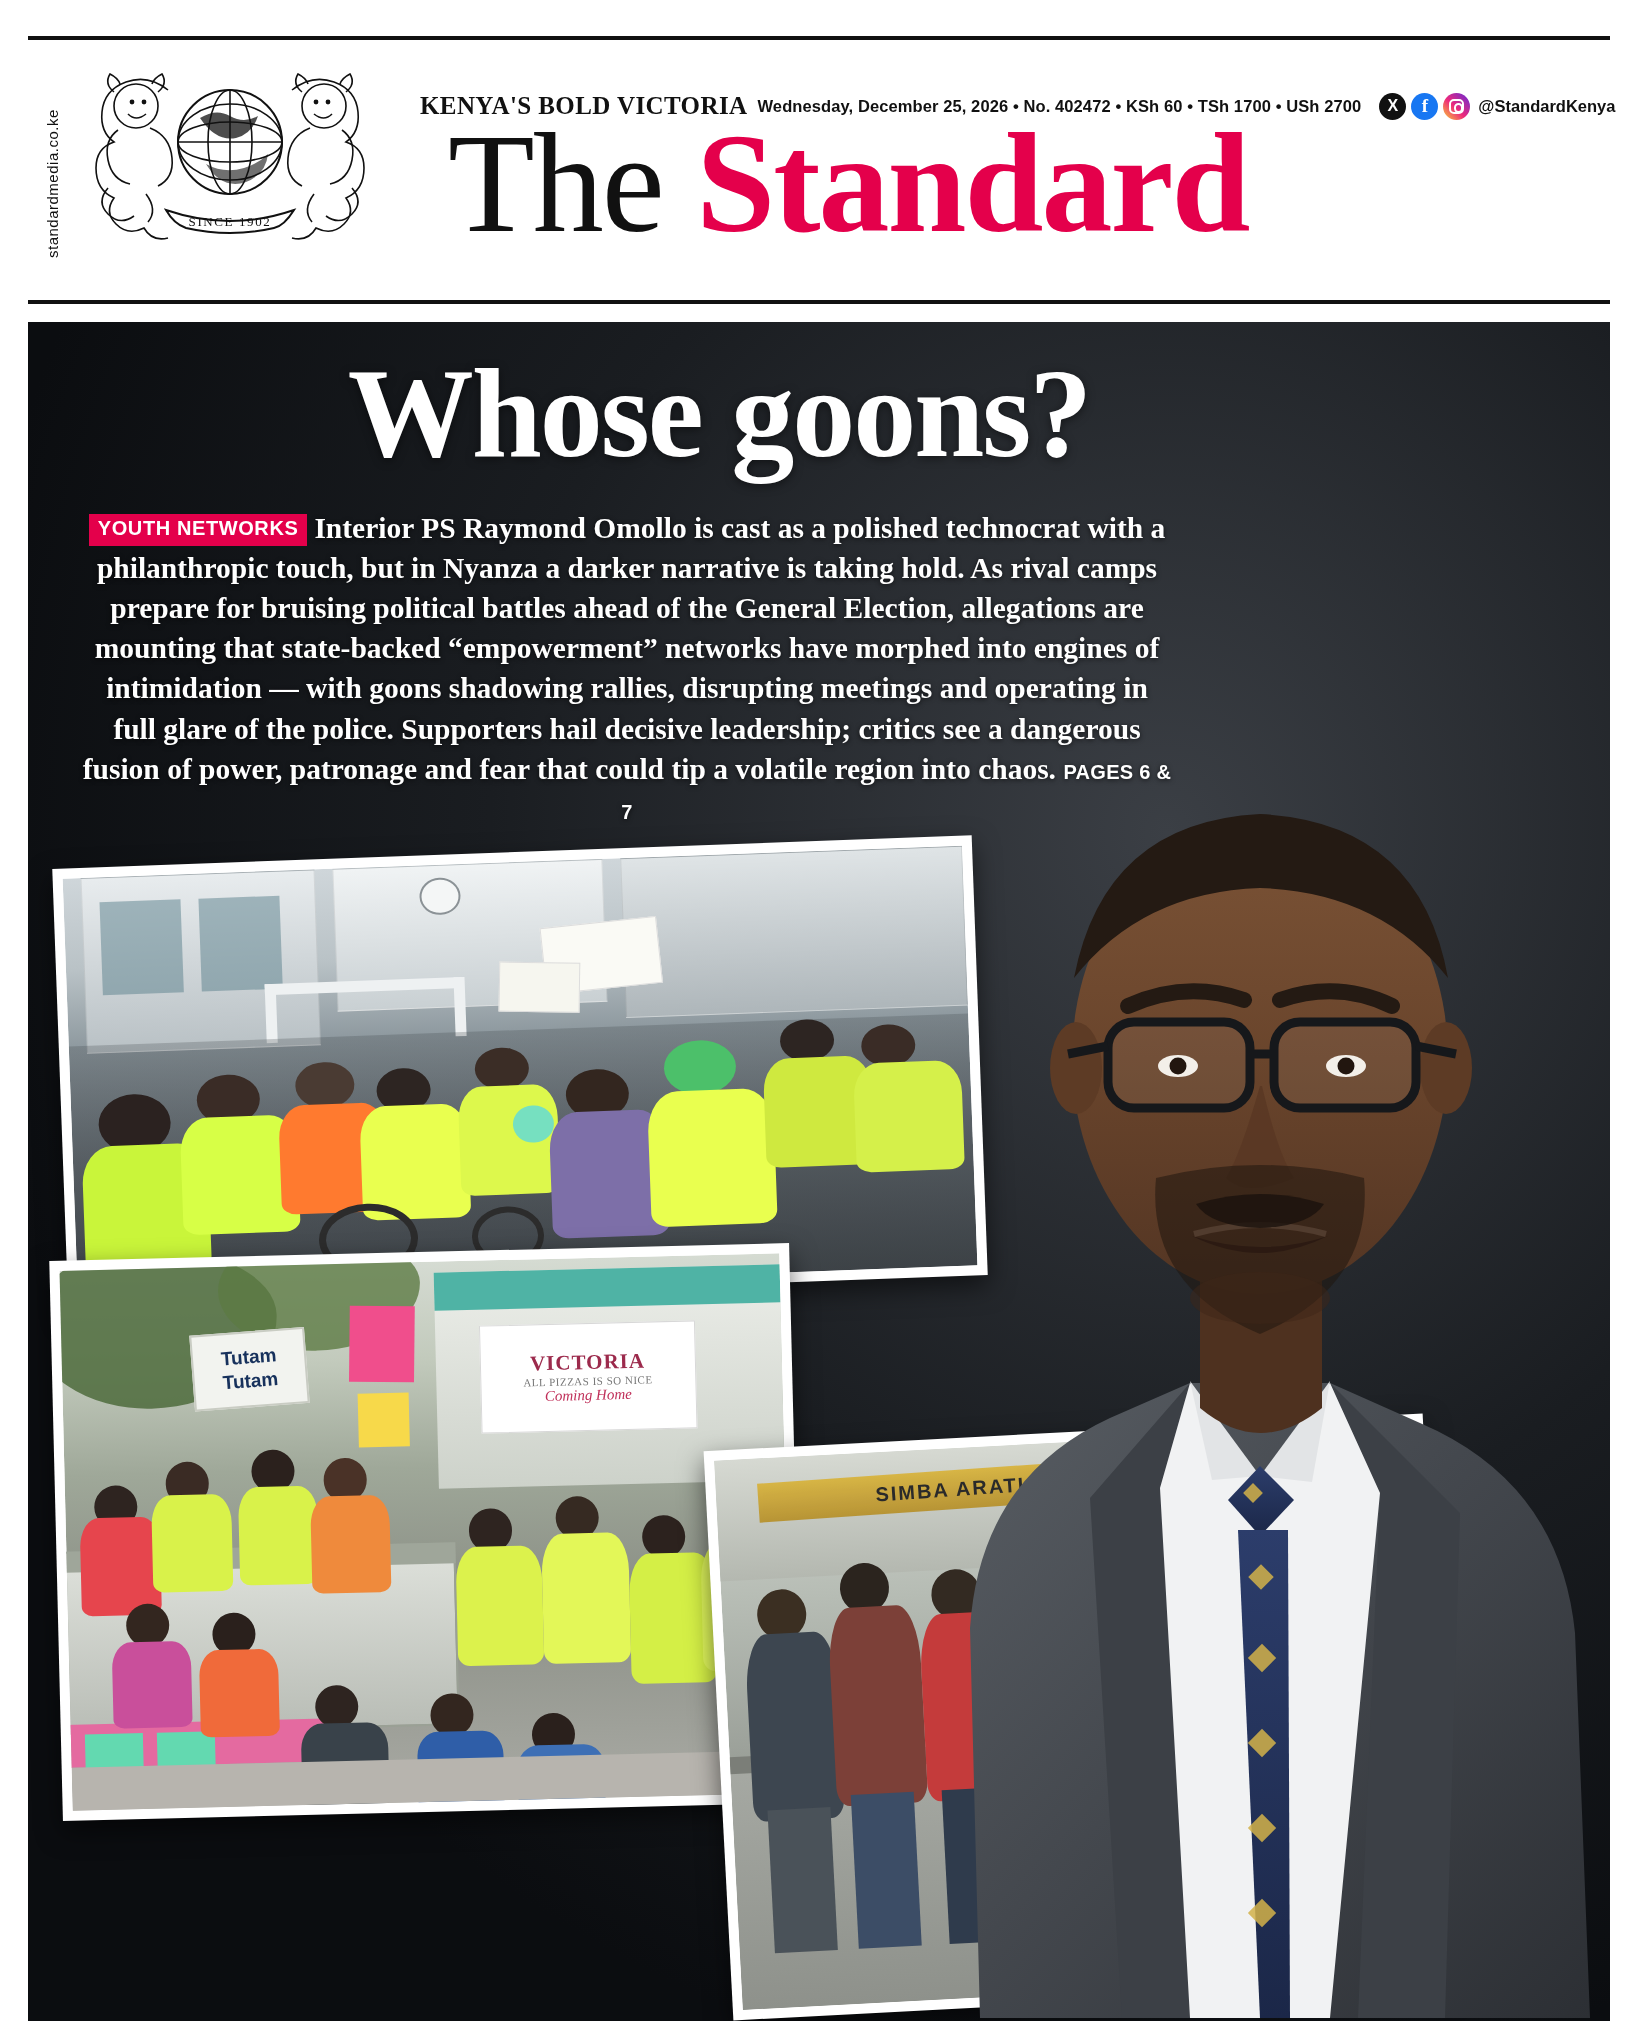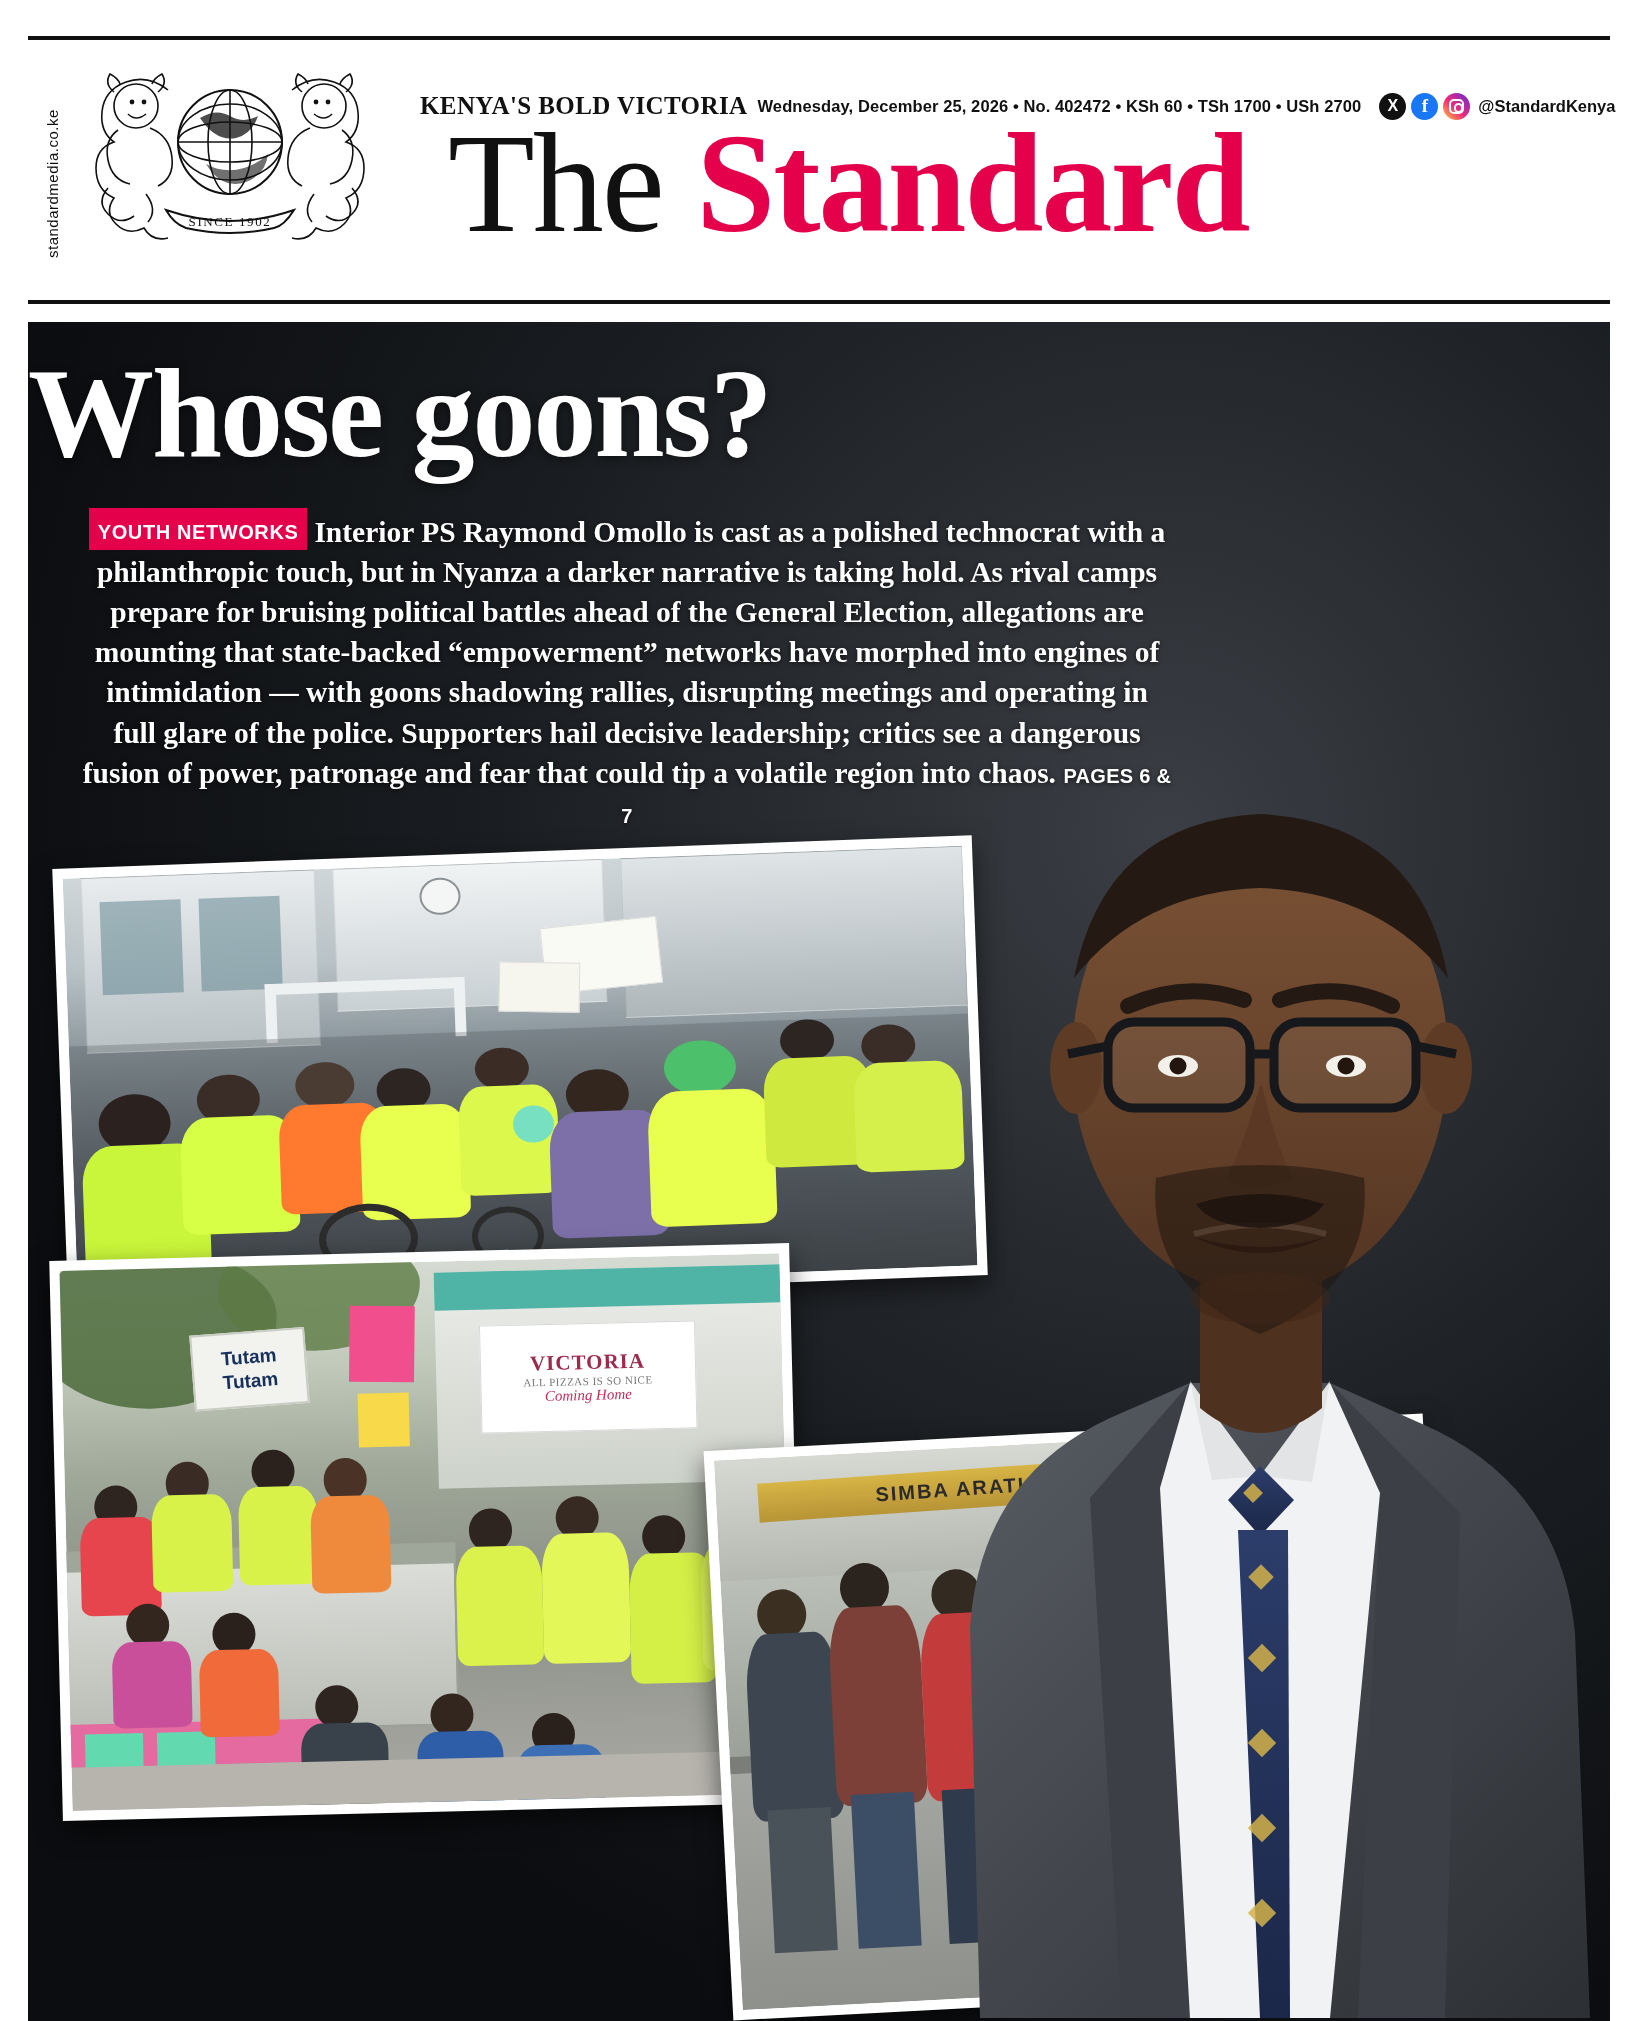--- a/index.html
+++ b/index.html
@@ -174,21 +174,21 @@
     position: absolute; inset: 0;
     background:
       radial-gradient(ellipse at 72% 30%, #3b3f45 0%, #1a1d21 42%, #0b0d10 75%),
       linear-gradient(160deg,#23262b 0%, #0d0f12 60%);
   }
 
   .headline {
     position: absolute;
     top: 28px;
     left: 0; right: 0;
-    text-align: left;
+    text-align: center;
     font-family: "Liberation Serif", serif;
     font-weight: bold;
     font-size: 126px;
     line-height: 1.02;
     color: #ffffff;
     letter-spacing: -2px;
     text-shadow: 0 2px 10px rgba(0,0,0,0.5);
     z-index: 6;
     padding-right: 200px;
   }
@@ -208,21 +208,21 @@
     text-shadow: 0 1px 5px rgba(0,0,0,0.7);
   }
   .kicker {
     display: inline-block;
     background: #E4004B;
     color: #fff;
     font-family: "Liberation Sans", sans-serif;
     font-weight: bold;
     font-size: 20px;
     letter-spacing: 0.6px;
-    padding: 11px 9px 4px 9px;
+    padding: 1px 9px 4px 9px;
     vertical-align: 3px;
     margin-right: 7px;
     text-shadow: none;
   }
   .pages-ref {
     font-family: "Liberation Sans", sans-serif;
     font-weight: bold;
     font-size: 20px;
     letter-spacing: 0.3px;
   }

